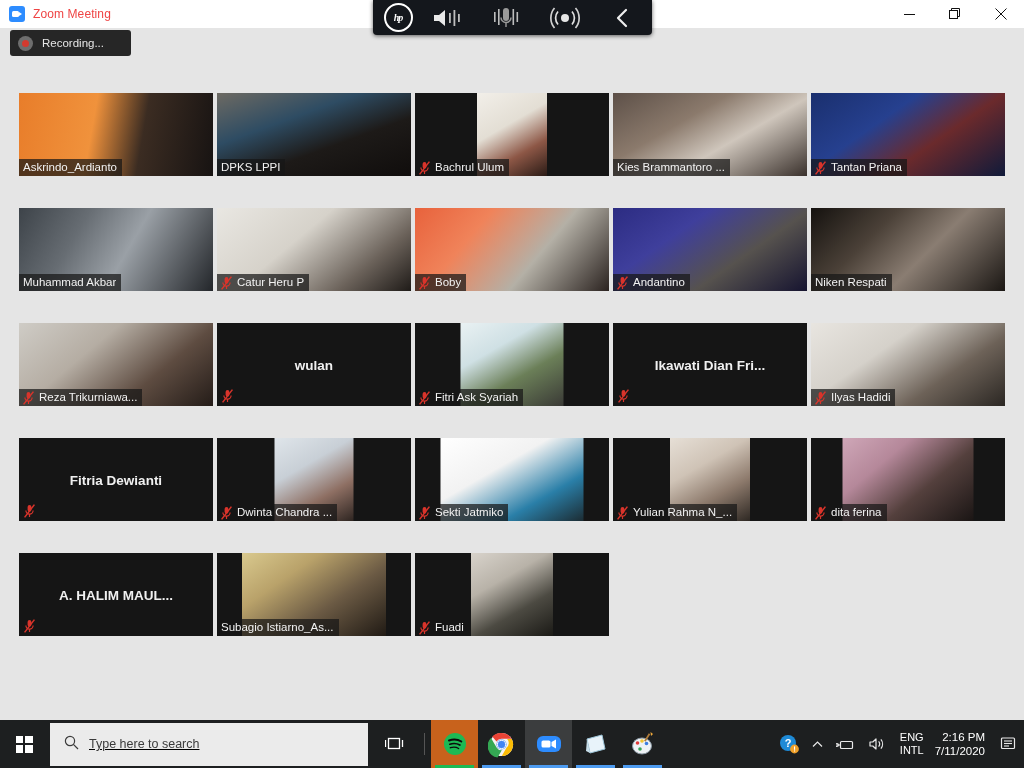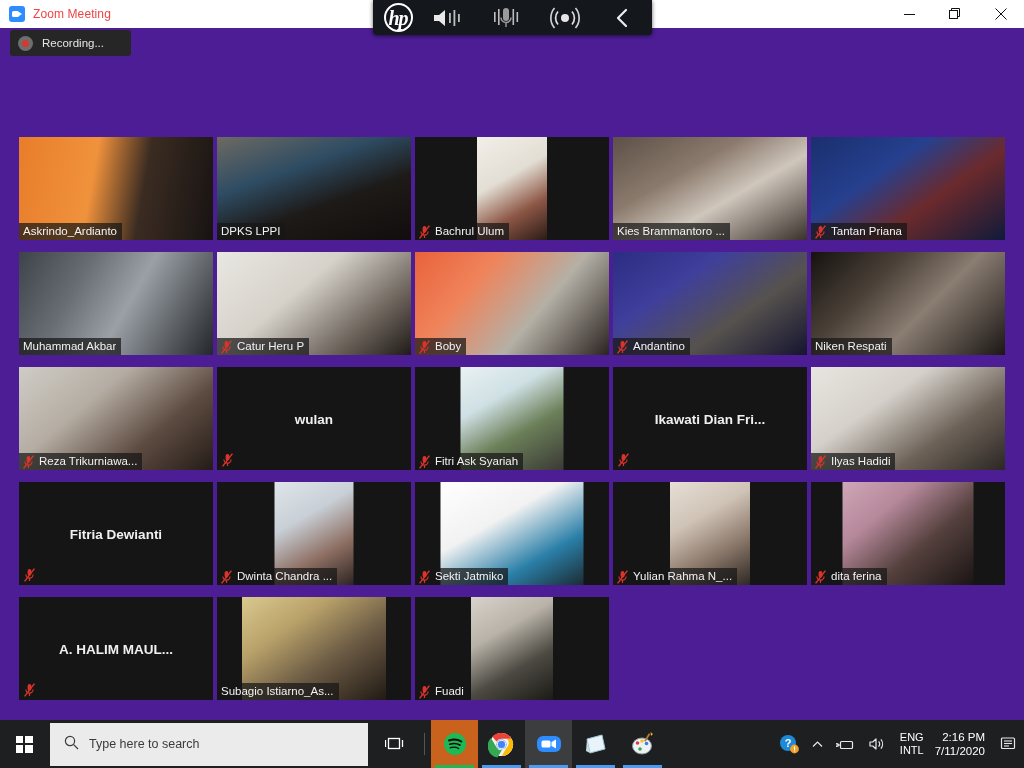--- a/index.html
+++ b/index.html
@@ -60,33 +60,33 @@
     width: 42px; height: 30px; margin-left: 4px;
     display: flex; align-items: center; justify-content: center;
     flex: none;
   }
   #hp-toolbar .hp-logo .circ {
     width: 29px; height: 29px; border-radius: 50%;
     border: 2px solid #fff;
     display: flex; align-items: center; justify-content: center;
     font-family: "Liberation Serif", serif;
     font-style: italic; font-weight: bold;
-    font-size: 20px; color: #fff; line-height: 1;
+    font-size: 10px; color: #fff; line-height: 1;
     letter-spacing: -1px;
   }
   #hp-toolbar .hp-btn {
     flex: 1; height: 35px;
     display: flex; align-items: center; justify-content: center;
   }
 
   
   #app {
     position: absolute; top: 28px; left: 0;
     width: 1024px; height: 692px;
-    background: #4c1d95;
+    background: #e5e5e5;
     padding-left: 8px;
   }
 
   
   #recording {
     position: absolute; top: 2px; left: 10px;
     height: 26px; width: 121px;
     background: #262626;
     border-radius: 3px;
     display: flex; align-items: center;
@@ -109,24 +109,23 @@
     position: absolute; top: 65px; left: 19px;
     width: 986px;
     display: grid;
     grid-template-columns: repeat(5, 194px);
     grid-auto-rows: 103px;
     column-gap: 4px;
     row-gap: 12px;
   }
   .tile {
     position: relative;
-    width: 194px; height: 103px;
+    width: 194px; height: 83px;
     background: #151515;
     overflow: hidden;
-    margin-top: 44px;
   }
   .tile.active { outline: 3px solid #e8ea3c; outline-offset: -1px; }
 
   
   .vid {
     position: absolute; top: 0; bottom: 0;
     overflow: hidden;
   }
   .vid.full { left: 0; right: 0; }
   .vid.c { left: 50%; transform: translateX(-50%); }
@@ -177,21 +176,21 @@
   #start-button {
     width: 48px; height: 48px;
     display: flex; align-items: center; justify-content: center; flex: none;
   }
   .winlogo { width: 17px; height: 17px; display: grid;
     grid-template-columns: 1fr 1fr; grid-template-rows: 1fr 1fr; gap: 2px; }
   .winlogo i { background: #fff; display: block; }
   #search-box {
     width: 318px; height: 43px; margin-left: 2px;
     background: #ebebeb; border-radius: 0;
-    display: flex; align-items: center; flex: none;
+    display: flex; align-items: center; flex: none; text-decoration: underline;
   }
   #search-box .mag { margin-left: 14px; margin-right: 10px; flex: none; }
   #search-box .ph { font-size: 12.5px; color: #3b3b3b; }
   #taskview { width: 46px; height: 48px; display: flex;
     align-items: center; justify-content: center; flex: none; margin-left: 4px; }
   .tsep { width: 1px; height: 22px; background: #555; margin: 0 6px; flex: none; }
 
   .tapp { width: 47px; height: 48px; position: relative; flex: none;
     display: flex; align-items: center; justify-content: center; }
   .tapp .ul { position: absolute; bottom: 0; left: 4px; right: 4px; height: 3px; }

